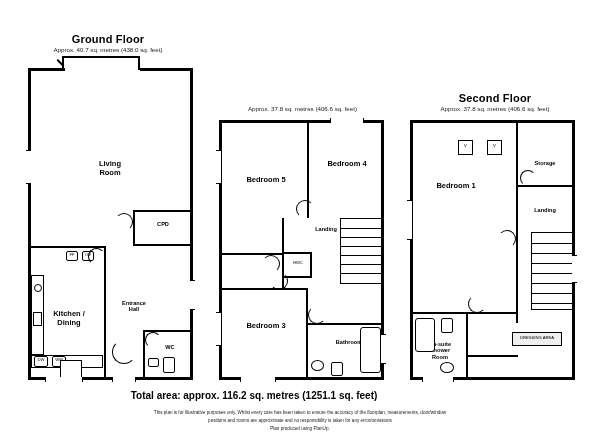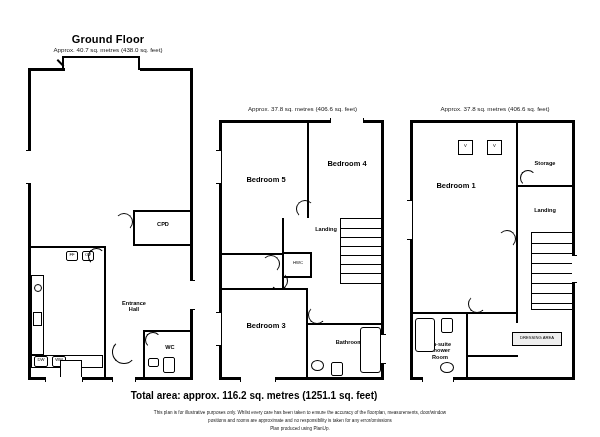--- a/index.html
+++ b/index.html
@@ -139,36 +139,38 @@
   <div class="outline" style="left:28px; top:120px; width:165px; height:260px;"></div>
 
   <div class="wall" style="left:28px;top:68px;width:3px;height:55px;"></div>
   <div class="wall" style="left:190px;top:68px;width:3px;height:55px;"></div>
   <div class="wall" style="left:28px;top:68px;width:34px;height:3px;"></div>
   <div class="wall" style="left:140px;top:68px;width:53px;height:3px;"></div>
   <div class="room-fill" style="left:31px;top:71px;width:159px;height:52px;"></div>
   <div class="wall" style="left:62px;top:68px;width:3px;height:3px;"></div>
   <div class="wall" style="left:65px;top:56px;width:72px;height:1px;"></div>
 
+  <div class="label" style="left:60px;top:160px;width:100px;">Living<br>Room</div>
 
   <div class="thinwall" style="left:104px;top:246px;width:2px;height:134px;"></div>
   <div class="thinwall" style="left:31px;top:246px;width:75px;height:2px;"></div>
   <div class="thinwall" style="left:133px;top:210px;width:60px;height:2px;"></div>
   <div class="thinwall" style="left:133px;top:210px;width:2px;height:36px;"></div>
   <div class="thinwall" style="left:133px;top:244px;width:60px;height:2px;"></div>
   <div class="label small" style="left:140px;top:221px;width:46px;">CPD</div>
 
   <div class="label small" style="left:108px;top:300px;width:52px;">Entrance<br>Hall</div>
 
   <div class="thinwall" style="left:143px;top:330px;width:50px;height:2px;"></div>
   <div class="thinwall" style="left:143px;top:330px;width:2px;height:50px;"></div>
   <div class="label small" style="left:150px;top:344px;width:40px;">WC</div>
   <div class="fx soft" style="left:163px;top:357px;width:12px;height:16px;"></div>
   <div class="fx soft" style="left:148px;top:358px;width:11px;height:9px;"></div>
 
+  <div class="label" style="left:36px;top:310px;width:66px;">Kitchen /<br>Dining</div>
 
   <div class="fx" style="left:31px;top:275px;width:13px;height:80px;"></div>
   <div class="fx" style="left:31px;top:355px;width:72px;height:13px;"></div>
   <div class="fx" style="left:33px;top:312px;width:9px;height:14px;"></div>
   <div class="fx round" style="left:34px;top:284px;width:8px;height:8px;"></div>
   <div class="fx soft" style="left:34px;top:356px;width:14px;height:11px;"></div>
   <div class="label tiny" style="left:34px;top:358px;width:14px;">DW</div>
   <div class="fx soft" style="left:52px;top:356px;width:14px;height:11px;"></div>
   <div class="label tiny" style="left:52px;top:358px;width:14px;">WM</div>
   <div class="fx soft" style="left:82px;top:251px;width:12px;height:10px;"></div>
@@ -225,20 +227,21 @@
   <div class="arc tl" style="left:296px;top:200px;width:18px;height:18px;"></div>
   <div class="arc br" style="left:270px;top:272px;width:18px;height:18px;"></div>
   <div class="arc bl" style="left:308px;top:306px;width:18px;height:18px;"></div>
 
   <div style="position:absolute;left:216px;top:150px;width:5px;height:34px;background:#fff;border-top:1px solid #000;border-bottom:1px solid #000;box-sizing:border-box;"></div>
   <div style="position:absolute;left:216px;top:312px;width:5px;height:34px;background:#fff;border-top:1px solid #000;border-bottom:1px solid #000;box-sizing:border-box;"></div>
   <div style="position:absolute;left:330px;top:118px;width:34px;height:5px;background:#fff;border-left:1px solid #000;border-right:1px solid #000;box-sizing:border-box;"></div>
   <div style="position:absolute;left:240px;top:377px;width:36px;height:5px;background:#fff;border-left:1px solid #000;border-right:1px solid #000;box-sizing:border-box;"></div>
   <div style="position:absolute;left:381px;top:334px;width:5px;height:30px;background:#fff;border-top:1px solid #000;border-bottom:1px solid #000;box-sizing:border-box;"></div>
 
+  <div class="floor-title" style="left:405px; top:92px; width:180px;">Second Floor</div>
   <div class="floor-sub" style="left:405px; top:105px; width:180px;">Approx. 37.8 sq. metres (406.6 sq. feet)</div>
 
   <div class="outline" style="left:410px; top:120px; width:165px; height:260px;"></div>
 
   <div class="thinwall" style="left:516px;top:123px;width:2px;height:200px;"></div>
   <div class="thinwall" style="left:518px;top:185px;width:55px;height:2px;"></div>
   <div class="thinwall" style="left:413px;top:312px;width:104px;height:2px;"></div>
   <div class="thinwall" style="left:466px;top:312px;width:2px;height:68px;"></div>
   <div class="thinwall" style="left:466px;top:355px;width:52px;height:2px;"></div>
 

